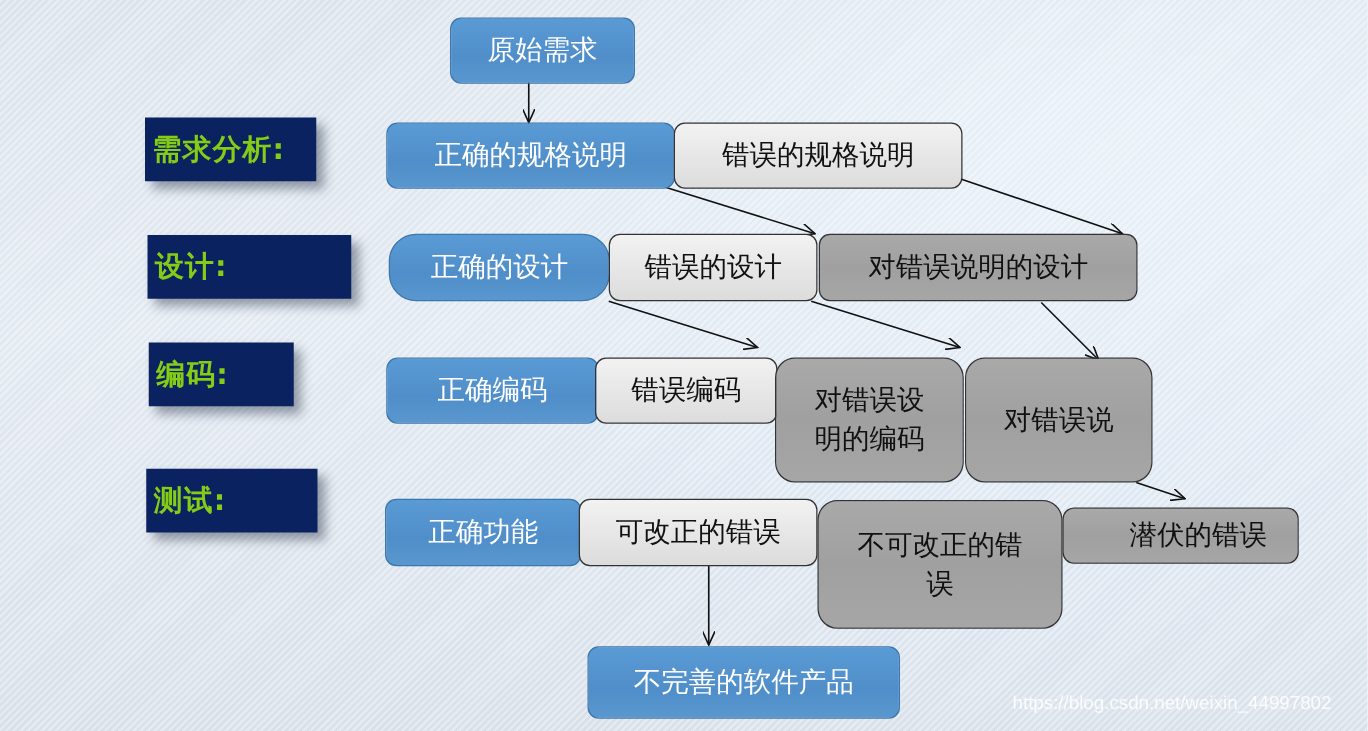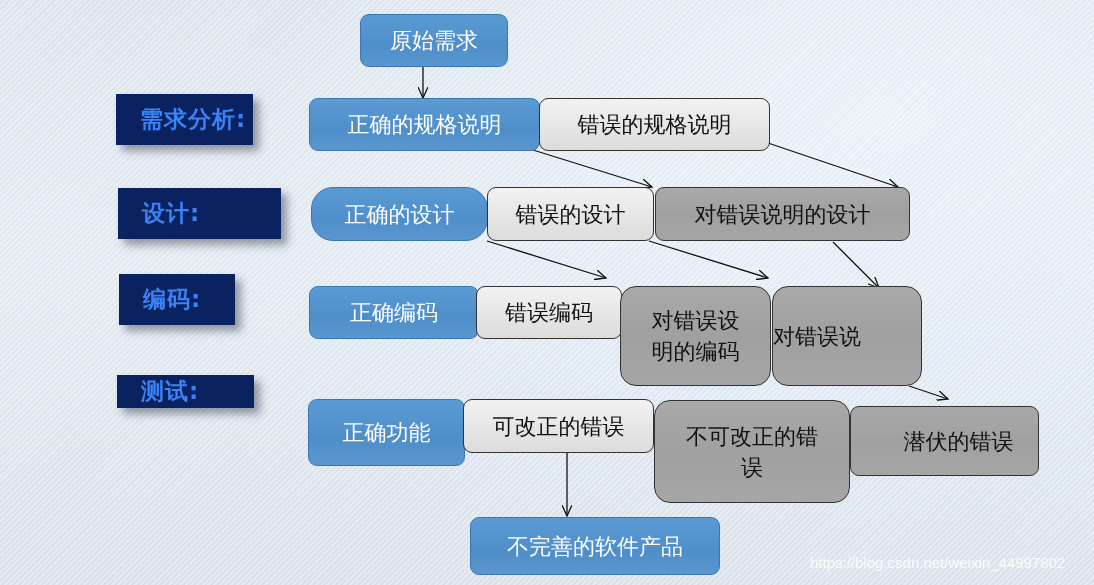--- a/index.html
+++ b/index.html
@@ -5,22 +5,22 @@
   html,body{margin:0;padding:0;}
   body{width:1094px;height:585px;overflow:hidden;position:relative;
     font-family:"DejaVu Sans","Liberation Sans",sans-serif;
     background:
       repeating-linear-gradient(135deg, rgba(255,255,255,0.35) 0px, rgba(255,255,255,0.35) 2px, rgba(200,212,225,0.0) 2px, rgba(200,212,225,0.0) 4px),
       radial-gradient(ellipse at 80% 20%, #e8f0f8 0%, rgba(232,240,248,0) 50%),
       radial-gradient(ellipse at 75% 60%, #dde8f3 0%, rgba(221,232,243,0) 55%),
       linear-gradient(180deg,#dbe3ec 0%,#e2e9f1 45%,#d8e0e9 100%);
   }
   .stage{position:absolute;left:0;top:0;width:1094px;height:585px;}
-  .label{position:absolute;background:#0b2260;color:#3b82f6;font-weight:bold;font-size:23px;
-    display:flex;align-items:center;padding-left:24px;box-sizing:border-box;
+  .label{position:absolute;background:#0b2260;color:#84cc16;font-weight:bold;font-size:23px;
+    display:flex;align-items:center;padding-left:6px;box-sizing:border-box;
     box-shadow:6px 6px 8px rgba(40,50,70,0.45);letter-spacing:1px;}
   .box{position:absolute;box-sizing:border-box;border-radius:9px;display:flex;
     align-items:center;justify-content:center;text-align:center;font-size:22px;line-height:31px;
     border:1.5px solid #333;}
   .blue{background:linear-gradient(180deg,#5b9bd5 0%,#4f8ec9 60%,#5a97cf 100%);color:#fff;border:1px solid #3b76ad;}
   .light{background:linear-gradient(180deg,#f2f2f2 0%,#dcdcdc 100%);color:#111;text-align:right;}
   .gray{background:linear-gradient(180deg,#a9a9a9 0%,#a0a0a0 50%,#a6a6a6 100%);color:#111;}
   .watermark{position:absolute;left:810px;top:554px;font-size:15px;color:rgba(255,255,255,0.85);
     font-family:"Liberation Sans",sans-serif;}
   svg.arrows{position:absolute;left:0;top:0;}
@@ -32,21 +32,21 @@
 
   <div class="label" style="left:116px;top:94px;width:137px;height:51px;">
     <span>需求分析:</span>
   </div>
   <div class="label" style="left:118px;top:188px;width:163px;height:51px;">
     <span>设计:</span>
   </div>
   <div class="label" style="left:119px;top:274px;width:116px;height:51px;">
     <span>编码:</span>
   </div>
-  <div class="label" style="left:117px;top:375px;width:137px;height:33px;">
+  <div class="label" style="left:117px;top:375px;width:137px;height:51px;">
     <span>测试:</span>
   </div>
 
   <svg class="arrows" width="1094" height="585">
     <defs>
       <marker id="ah" markerWidth="12" markerHeight="10" refX="11" refY="5" orient="auto" markerUnits="userSpaceOnUse">
         <path d="M0,0 L11,5 L0,10" fill="none" stroke="#111" stroke-width="1.3"></path>
       </marker>
     </defs>
     <line x1="423" y1="66" x2="423" y2="98" stroke="#111" stroke-width="1.3" marker-end="url(#ah)"></line>
@@ -83,35 +83,35 @@
   <div class="box blue" style="left:309px;top:286px;width:170px;height:53px;">
     <span>正确编码</span>
   </div>
   <div class="box light" style="left:476px;top:286px;width:146px;height:53px;">
     <span>错误编码</span>
   </div>
   <div class="box gray" style="left:620px;top:286px;width:151px;height:100px;flex-direction:column;border-radius:16px;">
     <span>对错误设</span>
     <span>明的编码</span>
   </div>
-  <div class="box gray" style="left:772px;top:286px;width:150px;height:100px;flex-direction:row;border-radius:16px;justify-content:space-between;">
+  <div class="box gray" style="left:772px;top:286px;width:150px;height:100px;flex-direction:column;border-radius:16px;">
     <span>对错误说</span>
   </div>
 
-  <div class="box blue" style="left:308px;top:399px;width:157px;height:67px;">
+  <div class="box blue" style="left:308px;top:399px;width:157px;height:54px;">
     <span>正确功能</span>
   </div>
   <div class="box light" style="left:463px;top:399px;width:191px;height:54px;">
     <span>可改正的错误</span>
   </div>
   <div class="box gray" style="left:654px;top:400px;width:196px;height:103px;flex-direction:column;border-radius:16px;">
     <span>不可改正的错</span>
     <span>误</span>
   </div>
-  <div class="box gray" style="left:850px;top:406px;width:189px;height:70px;padding-left:28px;">
+  <div class="box gray" style="left:850px;top:406px;width:189px;height:45px;padding-left:28px;">
     <span>潜伏的错误</span>
   </div>
 
   <div class="box blue" style="left:470px;top:517px;width:250px;height:58px;">
     <span>不完善的软件产品</span>
   </div>
 
   <div class="watermark">https://blog.csdn.net/weixin_44997802</div>
 </div>
 

